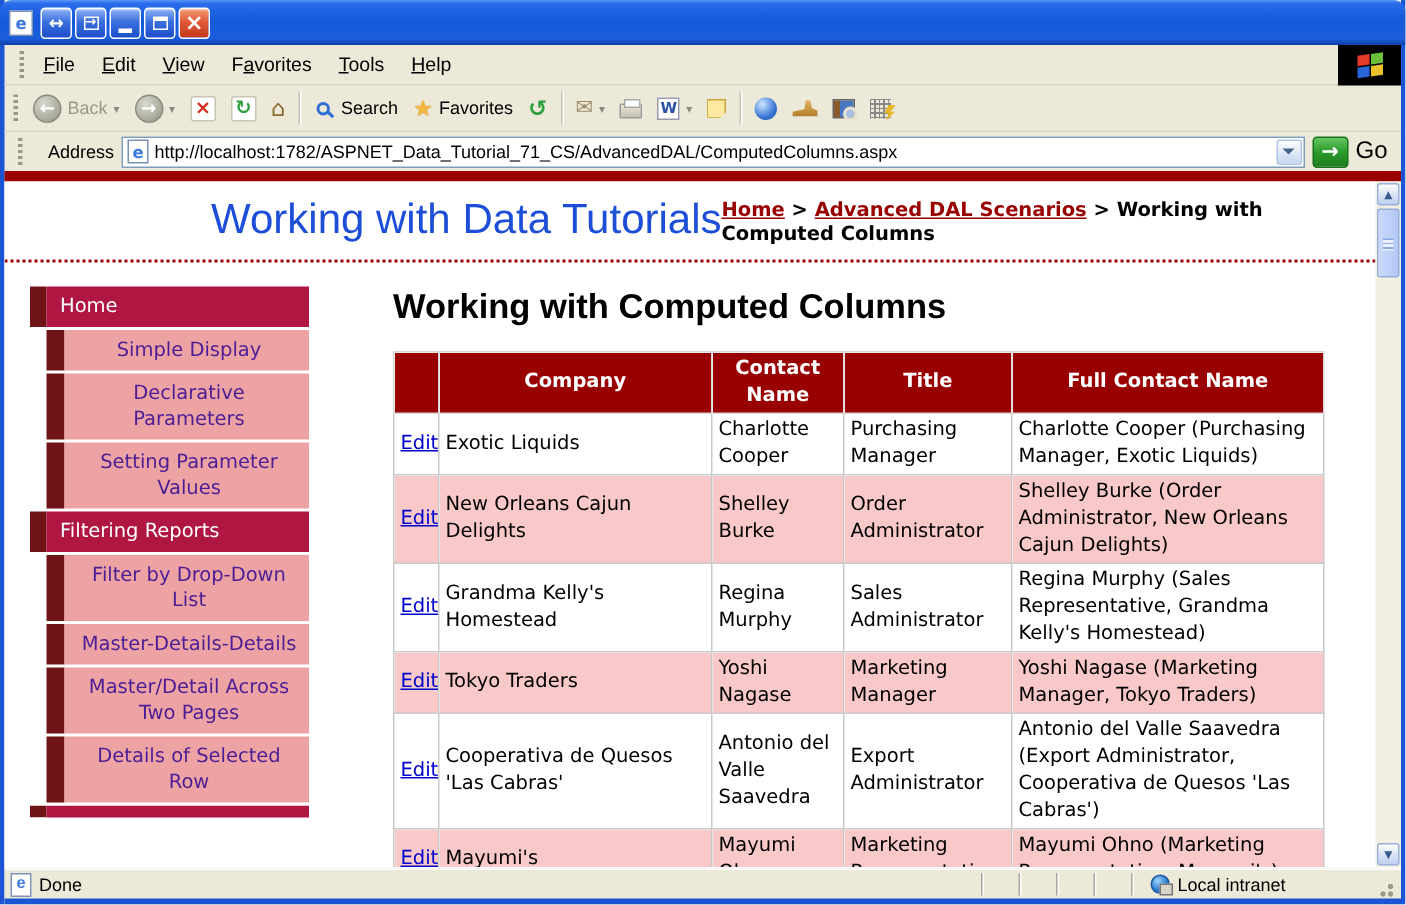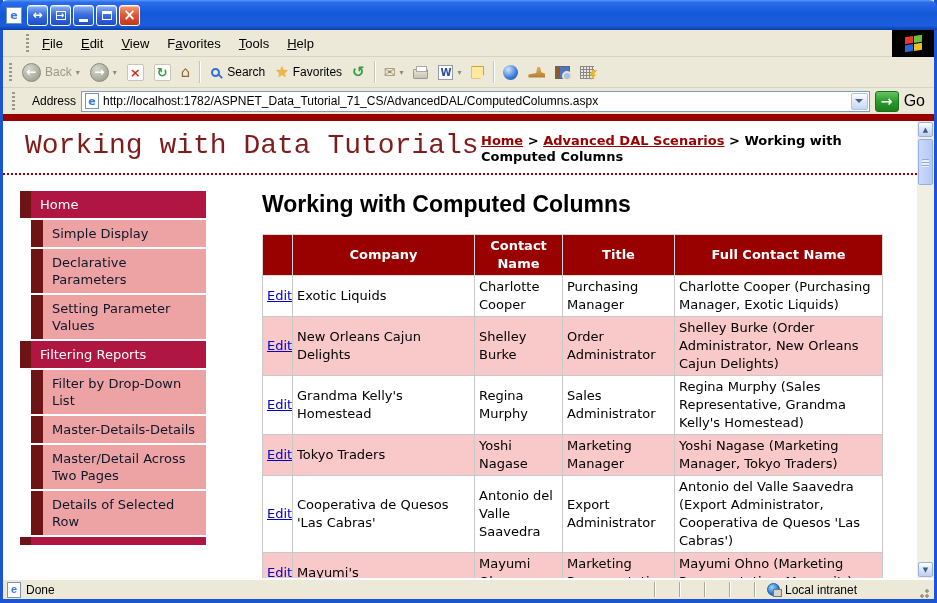--- a/index.html
+++ b/index.html
@@ -34,21 +34,21 @@
     color:#fff; display:flex; align-items:center; justify-content:center;
     font-size:12px; font-weight:bold; line-height:1;
     box-shadow:inset 0 1px 0 rgba(255,255,255,.4);
   }
   .tb-btn.min span { width:9px; height:3px; background:#fff; margin-top:10px; }
   .tb-btn.max span { width:10px; height:9px; border:1px solid #fff; border-top-width:3px; }
   .tb-btn.close { background:linear-gradient(180deg,#f29a76,#e05a36 45%,#c2381a); font-size:15px; }
   .popout-box { width:10px; height:9px; border:1px solid #fff; display:flex; align-items:center; justify-content:center; font-size:9px; font-weight:bold; }
   
   .menubar { height:27px; flex:none; display:flex; align-items:center; position:relative;
-    padding-left:19px; border-bottom:1px solid #d8d4c4; }
+    padding-left:6px; border-bottom:1px solid #d8d4c4; }
   .grip { width:3px; height:18px; margin:0 4px;
     background-image:repeating-linear-gradient(180deg,#9a9789 0 2px,transparent 2px 4px); }
   .menu-item { padding:4px 9px; font-size:13px; font-family:"Liberation Sans", sans-serif; color:#000; }
   .winlogo { position:absolute; right:0; top:0; width:42px; height:27px; background:#000;
     display:flex; align-items:center; justify-content:center; }
   .flag { display:grid; grid-template-columns:8px 8px; grid-template-rows:7px 7px; gap:1px;
     transform:skewY(-8deg); }
   .flag i { display:block; }
   .flag i:nth-child(1){background:#e43a2a;} .flag i:nth-child(2){background:#6cbf3a;}
   .flag i:nth-child(3){background:#2a66d8;} .flag i:nth-child(4){background:#e8c02a;}
@@ -124,35 +124,35 @@
     background:linear-gradient(180deg,#fdfefe,#d7e2f5 55%,#bed0ef); border:1px solid #9ab0dd;
     color:#3a5a8c; font-size:7px; display:flex; align-items:center; justify-content:center; }
   .sb-up { top:1px; } .sb-down { bottom:1px; }
   .sb-thumb { position:absolute; top:18px; left:1px; width:15px; height:46px; border-radius:2px;
     background:linear-gradient(90deg,#cadafc,#b4c8f5); border:1px solid #94aede; }
   .sb-thumb::after { content:""; position:absolute; left:3px; right:3px; top:19px; height:8px;
     background:repeating-linear-gradient(180deg,#8fa9e2 0 1px,#e8effd 1px 3px); }
   
   .page-header { display:flex; height:54px; padding:9px 34px 4px 22px;
     border-bottom:2px dotted #990000; }
-  .site-title { flex:1; font-family:Liberation Mono, monospace; font-size:28px;
-    line-height:32px; color:#7f1d1d; white-space:nowrap; }
+  .site-title { flex:1; font-family:Liberation Sans, sans-serif; font-size:28px;
+    line-height:32px; color:#1d4ed8; white-space:nowrap;text-align:right; }
   .breadcrumb { width:402px; flex:none; font-weight:bold; font-size:13px; line-height:16px; padding-top:3px; }
   .breadcrumb a { color:#990000; text-decoration:underline; }
   .breadcrumb .bc-sep { color:#000; }
   
   .page-body { display:flex; padding-top:16px; }
   .sidebar { width:186px; margin-left:17px; flex:none; }
   .side-item { display:flex; margin-bottom:2px; }
   .side-item .strip { width:11px; background:#6f1416; flex:none; }
   .side-item .lbl { flex:1; padding:5px 6px 5px 9px; line-height:17px; font-size:13px; }
   .side-item.lvl1 .lbl { background:#b01642; color:#fff; }
   .side-item.lvl2 { margin-left:11px; }
   .side-item.lvl2 .strip { width:12px; }
-  .side-item.lvl2 .lbl { background:#eda3a3; color:#0f172a; }
+  .side-item.lvl2 .lbl { background:#eda3a3; color:#4c1d95;text-align:center; }
   .side-item.cut { height:8px; overflow:hidden; margin-bottom:0; }
   
   .main { margin-left:56px; width:622px; }
   .main h1 { margin:0 0 16px; font-family:"Liberation Sans", sans-serif; font-size:23px; color:#000; }
   table.grid { border-collapse:collapse; table-layout:fixed; width:620px; }
   table.grid th, table.grid td { border:1px solid #c9c9c9; padding:2px 4px; vertical-align:middle;
     font-size:13px; line-height:18px; overflow:hidden; }
   table.grid th { background:#990000; color:#fff; font-weight:bold; text-align:center;
     border-color:#d8d8d8; height:38px; }
   tr.alt td { background:#f9c8c8; }

